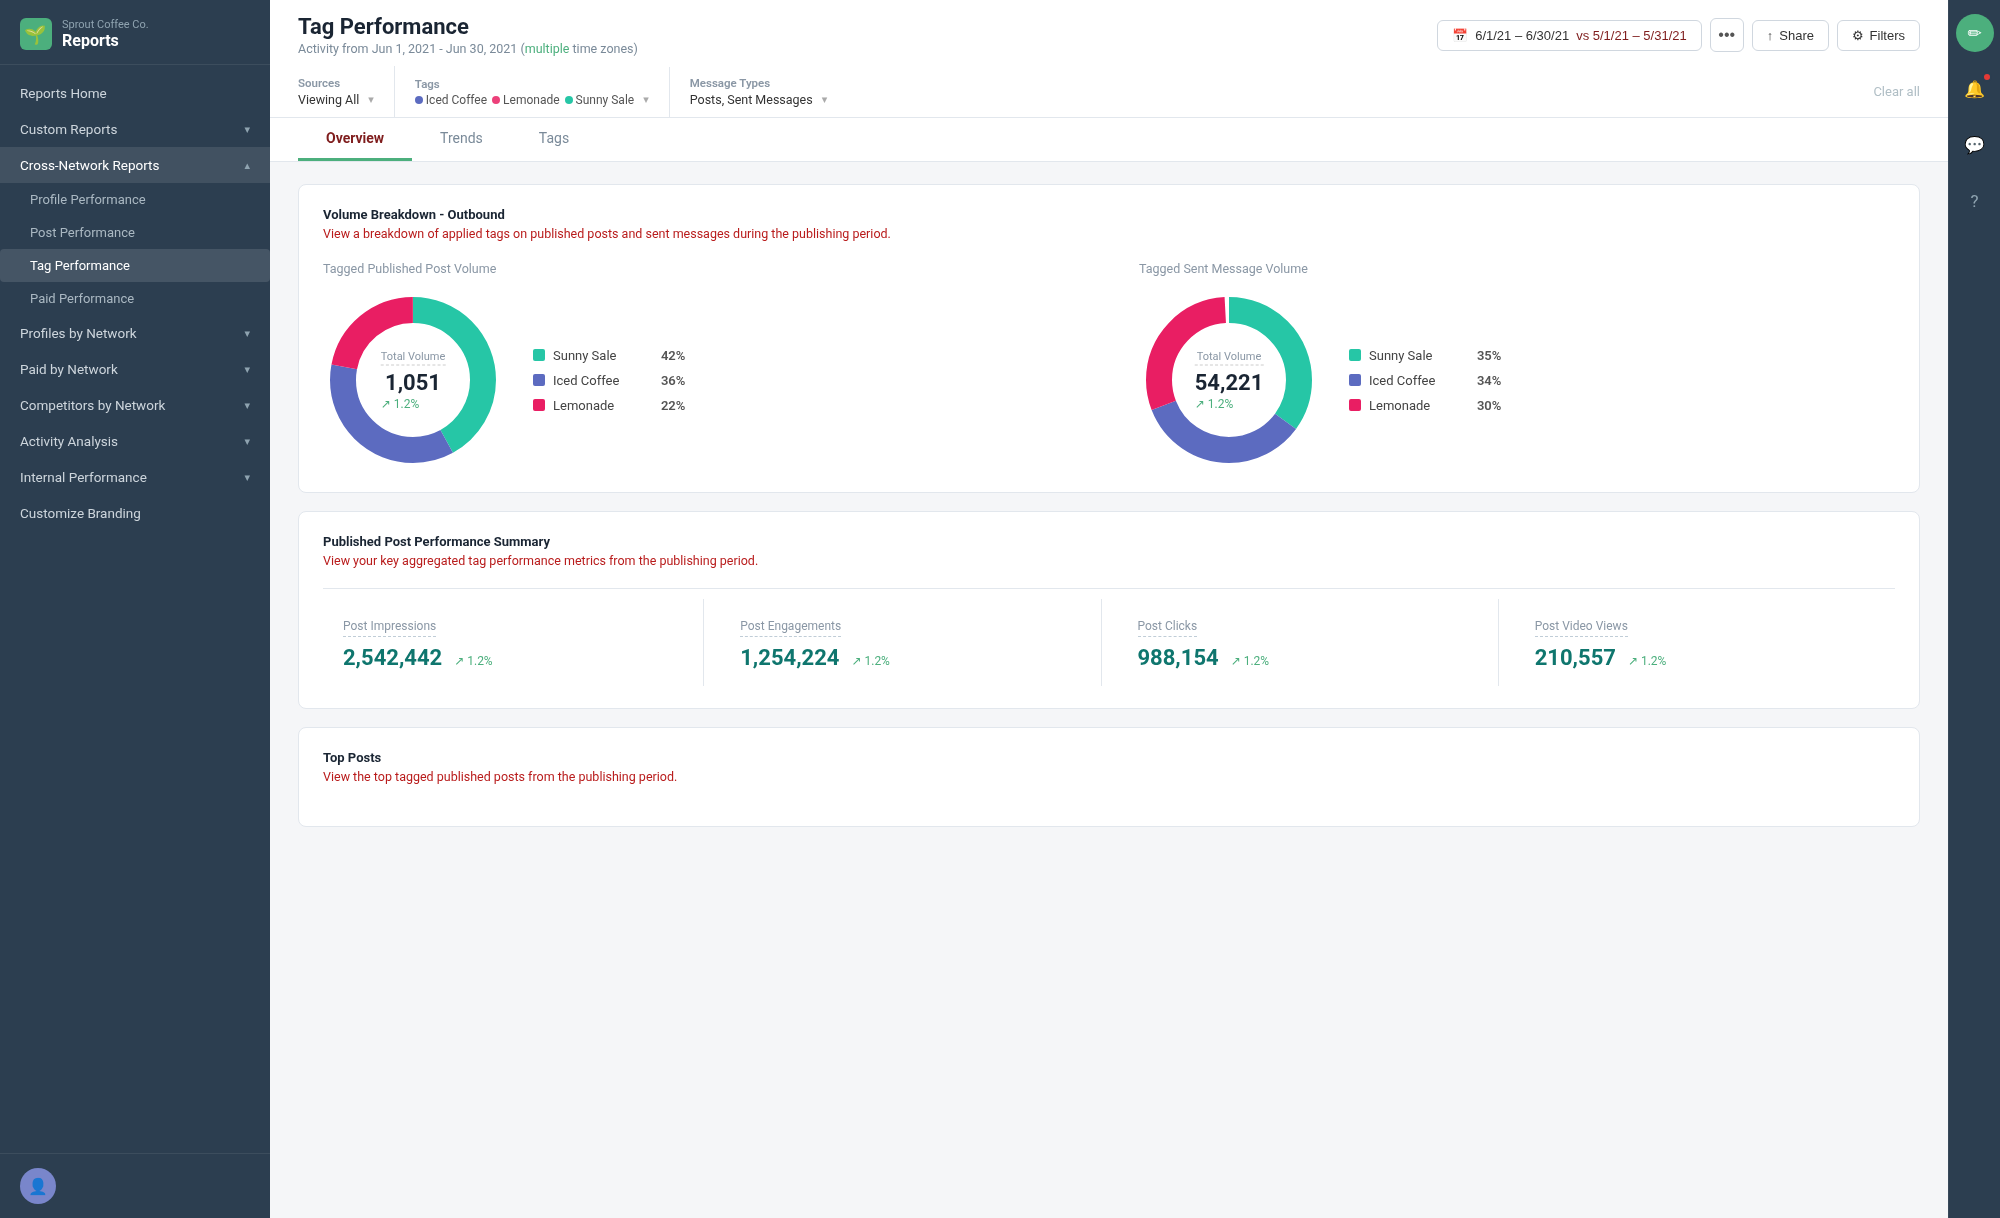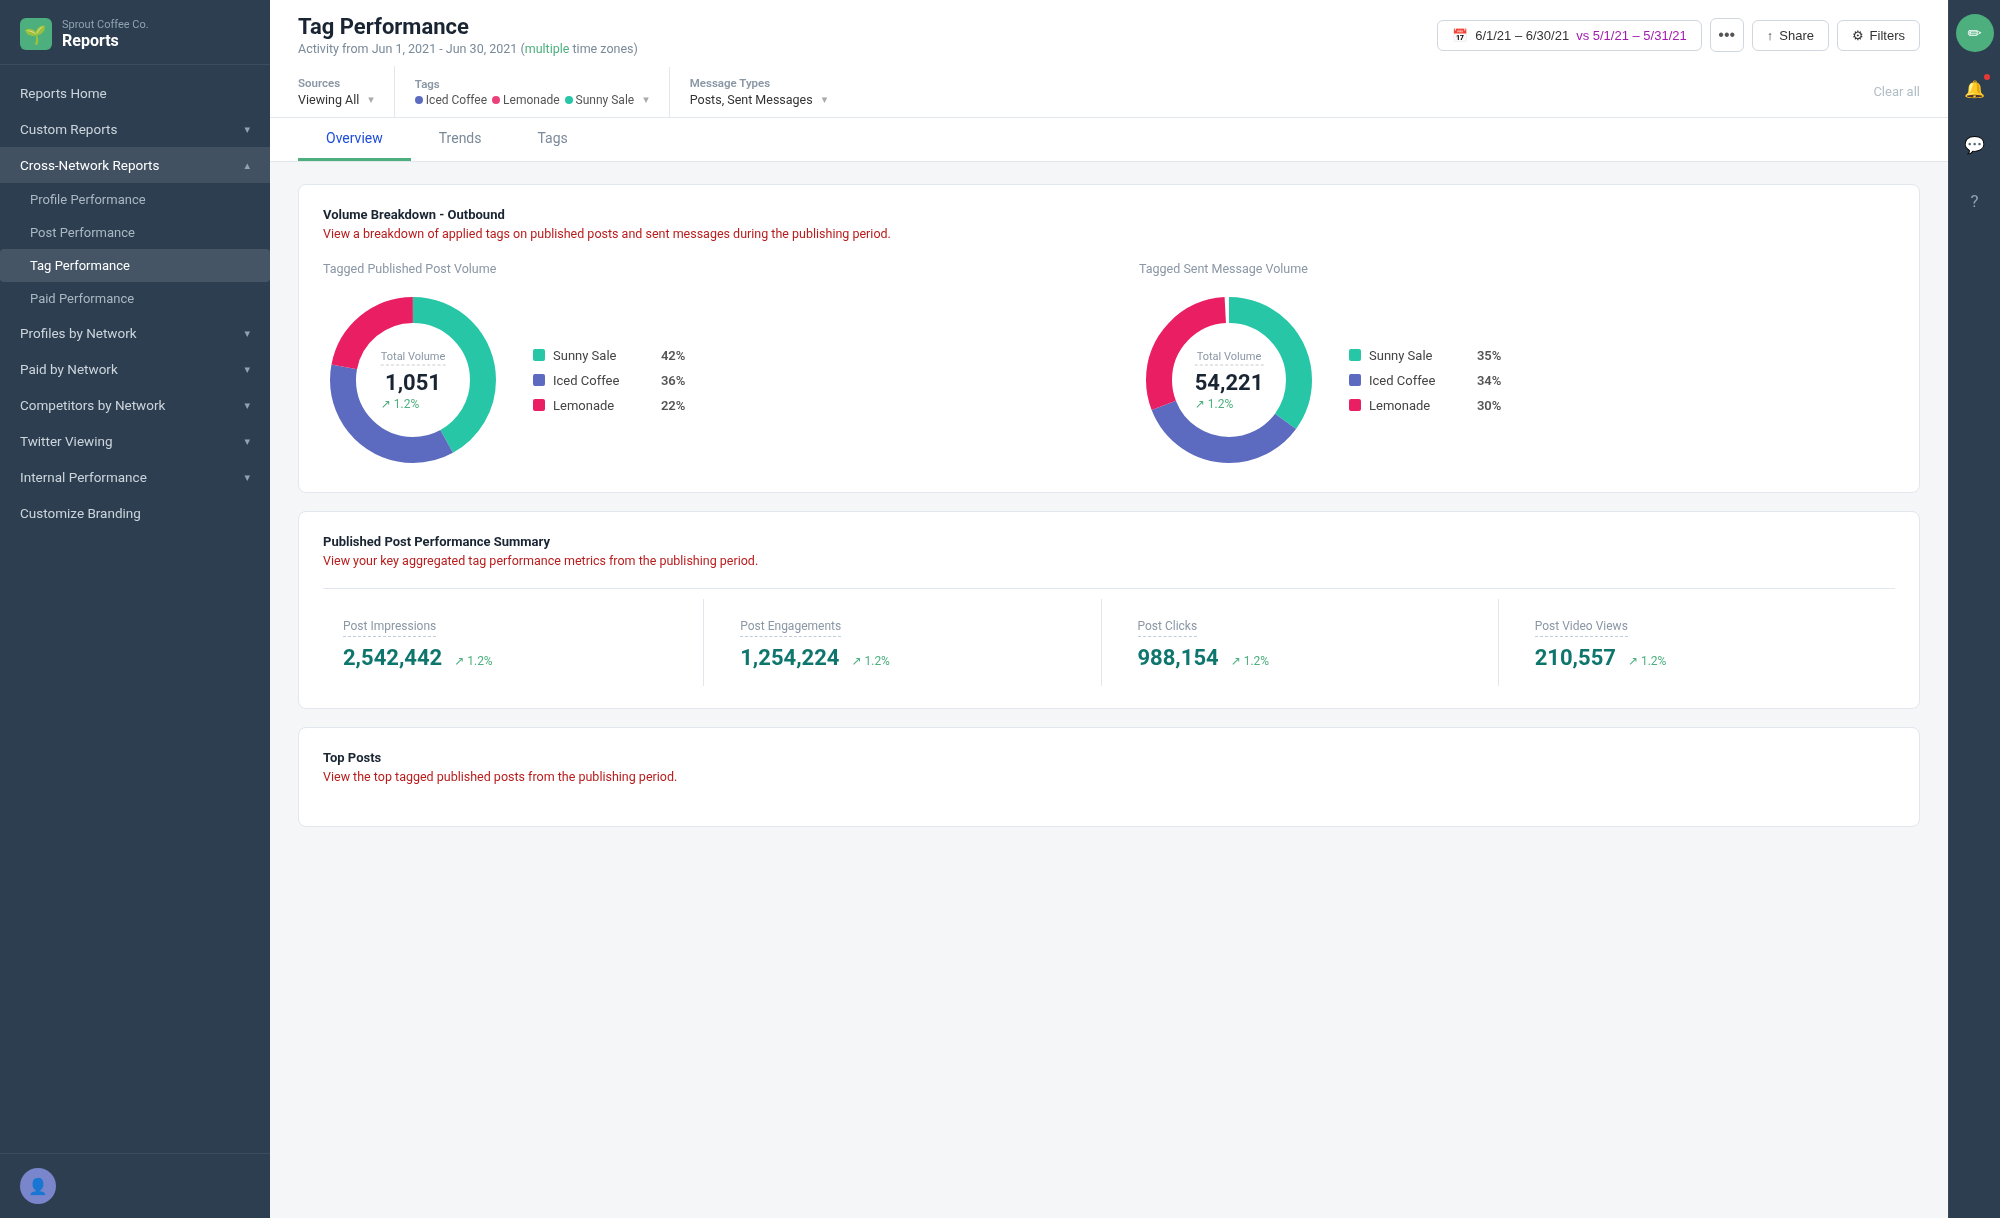--- a/index.html
+++ b/index.html
@@ -184,21 +184,21 @@
       border-bottom: 1px solid #e2e7ed;
     }
     .tab {
       padding: 12px 28px;
       font-size: 14px;
       color: #7a8a99;
       cursor: pointer;
       border-bottom: 3px solid transparent;
       transition: all 0.15s;
     }
-    .tab.active { color: #1d4ed8; border-bottom: 3px solid #4caf7d; font-weight: 400; }
+    .tab.active { color: #7f1d1d; border-bottom: 3px solid #4caf7d; font-weight: 700; }
 
     
     .content {
       flex: 1;
       overflow-y: auto;
       padding: 22px 28px;
       background: #f5f6f8;
     }
 
     
@@ -319,21 +319,21 @@
       <span class="chevron">▾</span>
     </div>
     <div class="nav-item">
       <span class="nav-item-left">
         <span>Competitors by Network</span>
       </span>
       <span class="chevron">▾</span>
     </div>
     <div class="nav-item">
       <span class="nav-item-left">
-        <span>Twitter Viewing</span>
+        <span>Activity Analysis</span>
       </span>
       <span class="chevron">▾</span>
     </div>
     <div class="nav-item">
       <span class="nav-item-left">
         <span>Internal Performance</span>
       </span>
       <span class="chevron">▾</span>
     </div>
     <div class="nav-item">
@@ -356,21 +356,21 @@
         <div class="page-title">Tag Performance</div>
         <div class="page-subtitle">
           <span>Activity from Jun 1, 2021 - Jun 30, 2021</span>
           (<a>multiple</a><span> time zones)</span>
         </div>
       </div>
       <div class="top-bar-actions">
         <button class="date-btn">
           <span>📅</span>
           <span>6/1/21 – 6/30/21</span>
-          <span style="color:#a21caf">vs 5/1/21 – 5/31/21</span>
+          <span style="color:#7f1d1d">vs 5/1/21 – 5/31/21</span>
         </button>
         <button class="dots-btn">•••</button>
         <button class="icon-btn">
           <span>↑</span>
           <span>Share</span>
         </button>
         <button class="icon-btn">
           <span>⚙</span>
           <span>Filters</span>
         </button>

